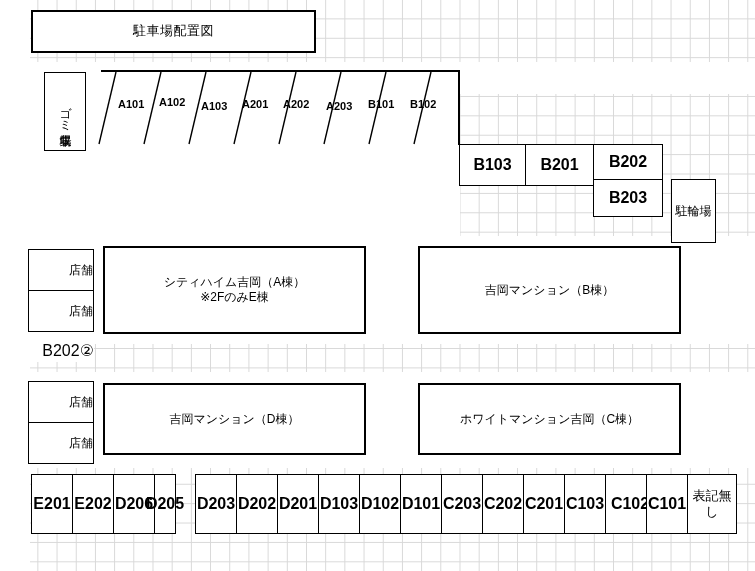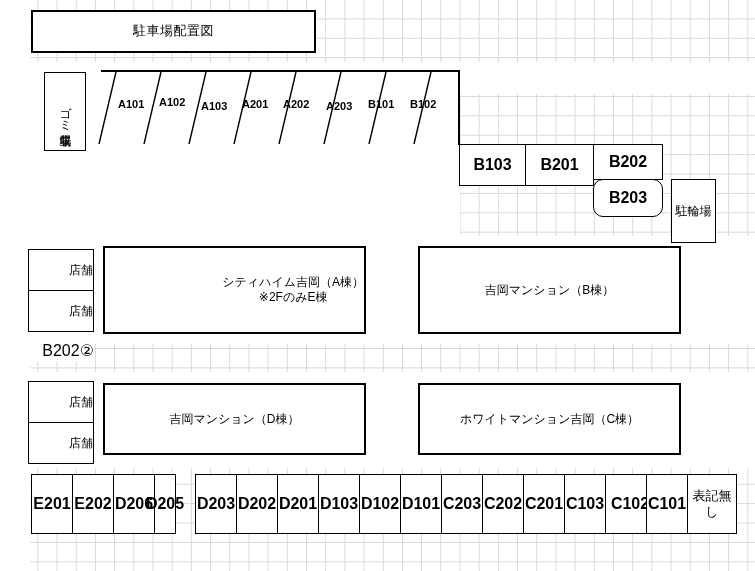--- a/index.html
+++ b/index.html
@@ -122,29 +122,29 @@
 
   <div class="box thin stall" style="left:459px; top:144px; width:67px; height:42px;">
     <span>B103</span>
   </div>
   <div class="box thin stall" style="left:525px; top:144px; width:69px; height:42px;">
     <span>B201</span>
   </div>
   <div class="box thin stall" style="left:593px; top:144px; width:70px; height:36px;">
     <span>B202</span>
   </div>
-  <div class="box thin stall" style="left:593px; top:179px; width:70px; height:38px;border-radius:10px;">
+  <div class="box thin stall" style="left:593px; top:179px; width:70px; height:38px;">
     <span>B203</span>
   </div>
 
   <div class="box thin" style="left:671px; top:160px; width:45px; height:64px;margin-top:19px;">
     <span class="stall-jp">駐輪場</span>
   </div>
 
-  <div class="box bldg" style="left:103px; top:246px; width:263px; height:88px;justify-content:flex-end;">
+  <div class="box bldg" style="left:103px; top:246px; width:263px; height:88px;">
     <div>
       <div>シティハイム吉岡（A棟）</div>
       <div>※2FのみE棟</div>
     </div>
   </div>
 
   <div class="box bldg" style="left:418px; top:246px; width:263px; height:88px;">
     <span>吉岡マンション（B棟）</span>
   </div>
 

